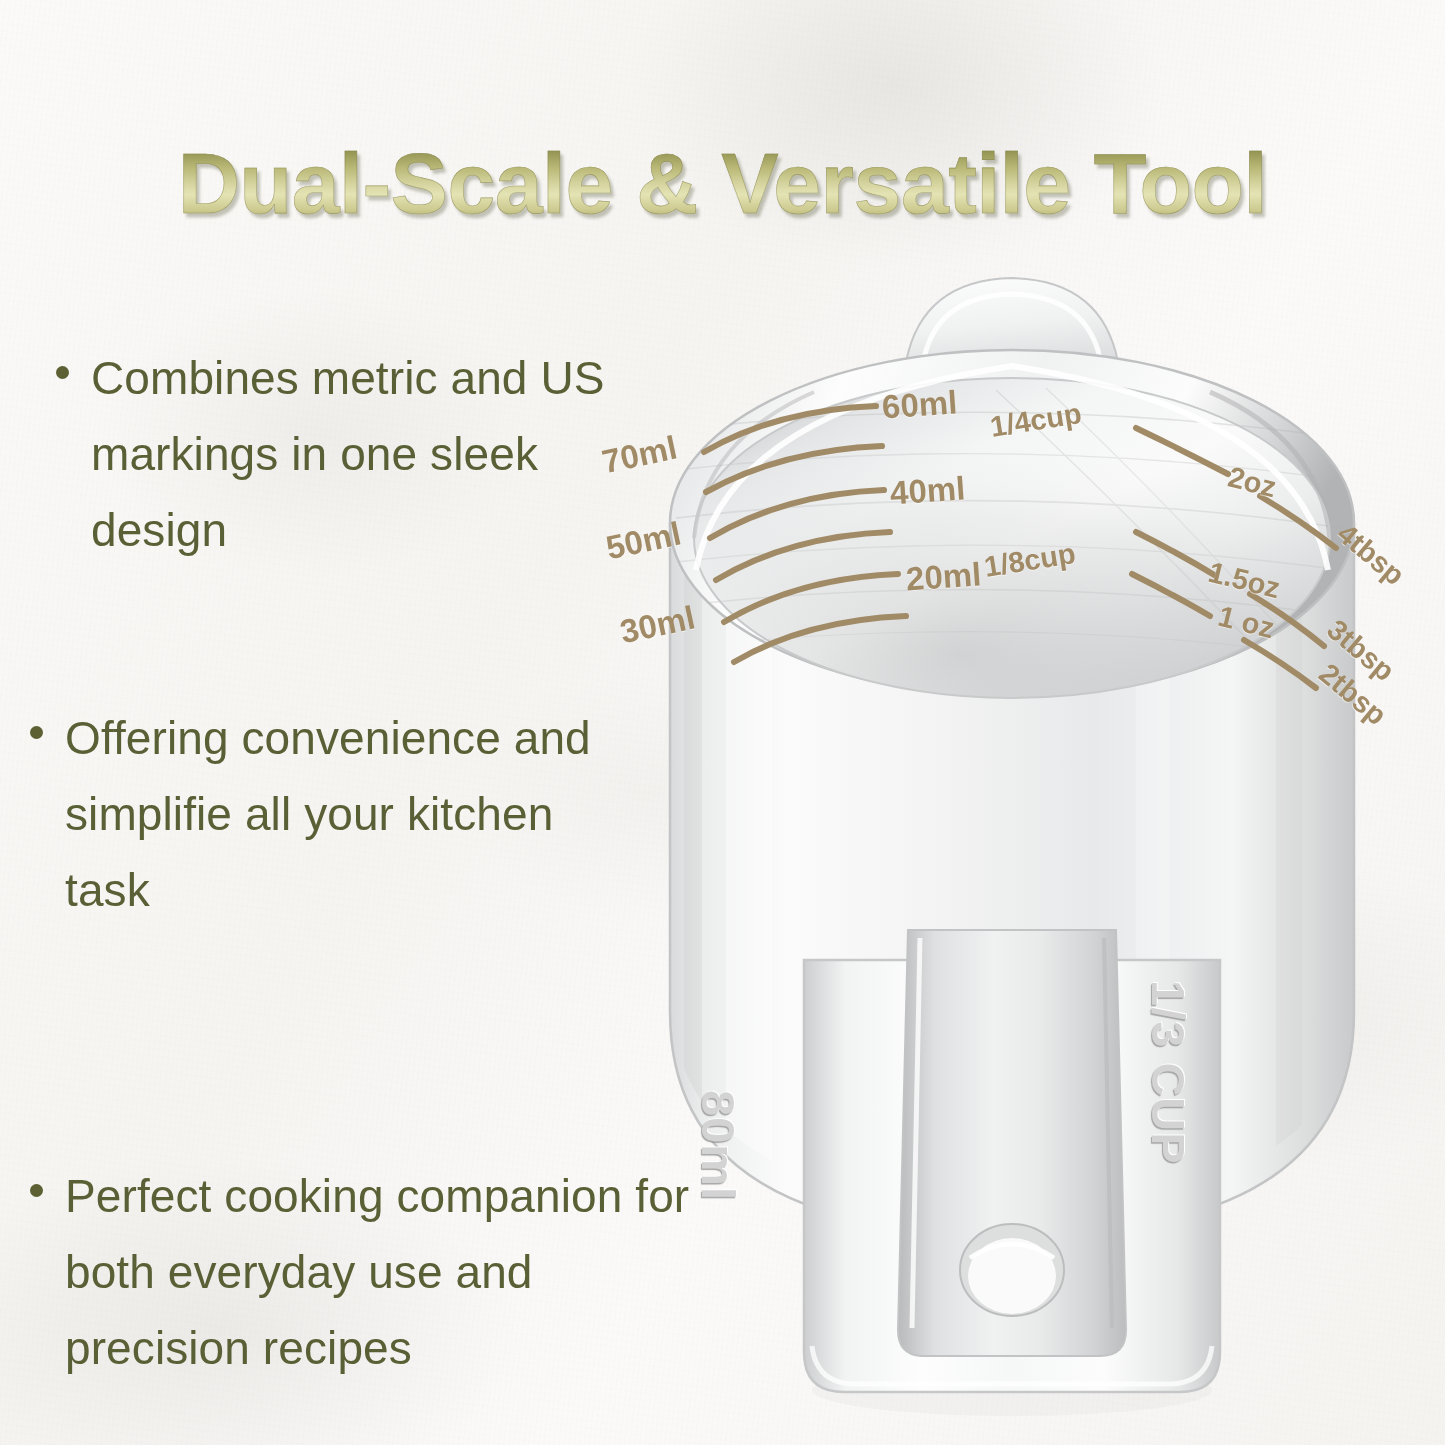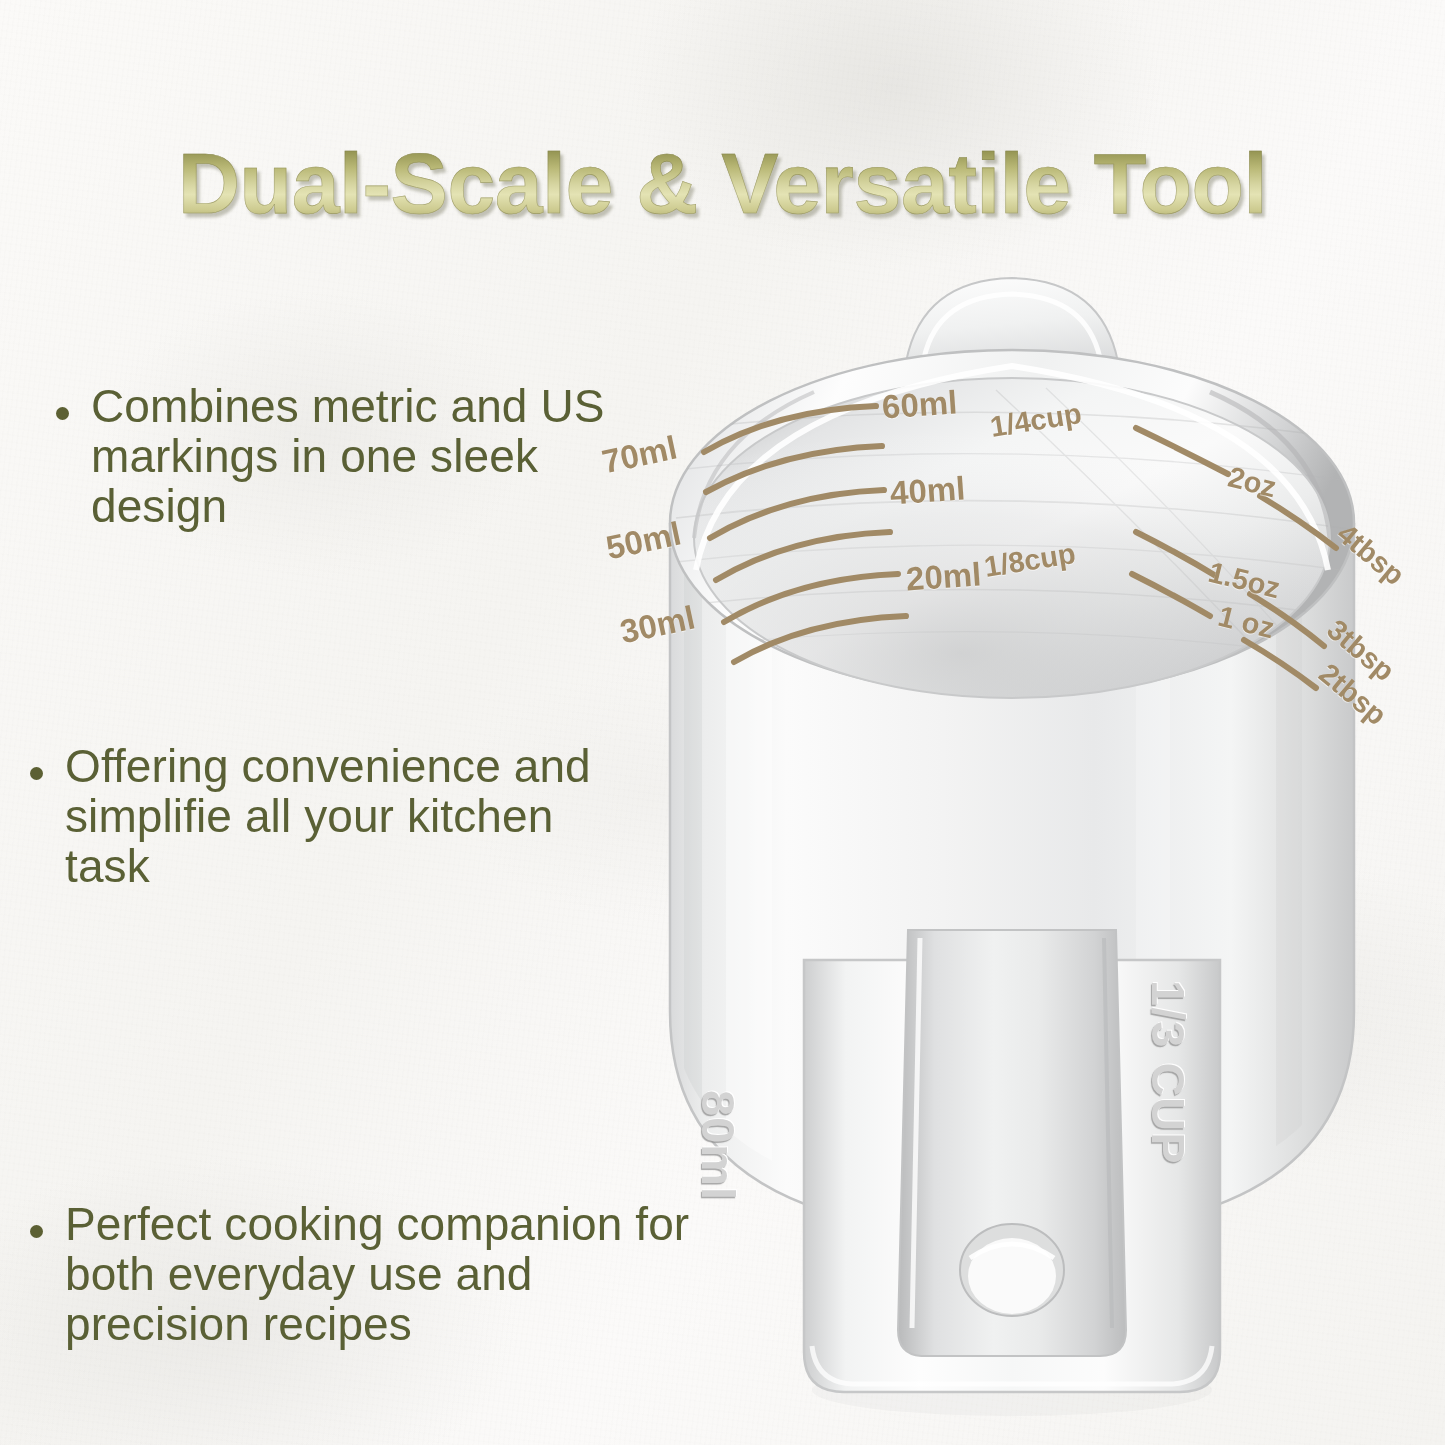--- a/index.html
+++ b/index.html
@@ -67,24 +67,23 @@
     filter: drop-shadow(3px 4px 1.5px rgba(120,118,96,0.42));
   }
 
   
   .bullet {
     position: absolute;
     display: flex;
     align-items: flex-start;
     color: #5a6035;
     font-size: 46px;
-    line-height: 50px;
+    line-height: 76px;
     font-weight: 400;
     letter-spacing: 0.1px;
-    margin-top: 41px;
   }
   .bullet .dot {
     flex: 0 0 auto;
     width: 13px; height: 13px;
     border-radius: 50%;
     background: #5c6033;
     margin-top: 26px;
     margin-right: 22px;
   }
   .bullet .txt { max-width: 640px; }

